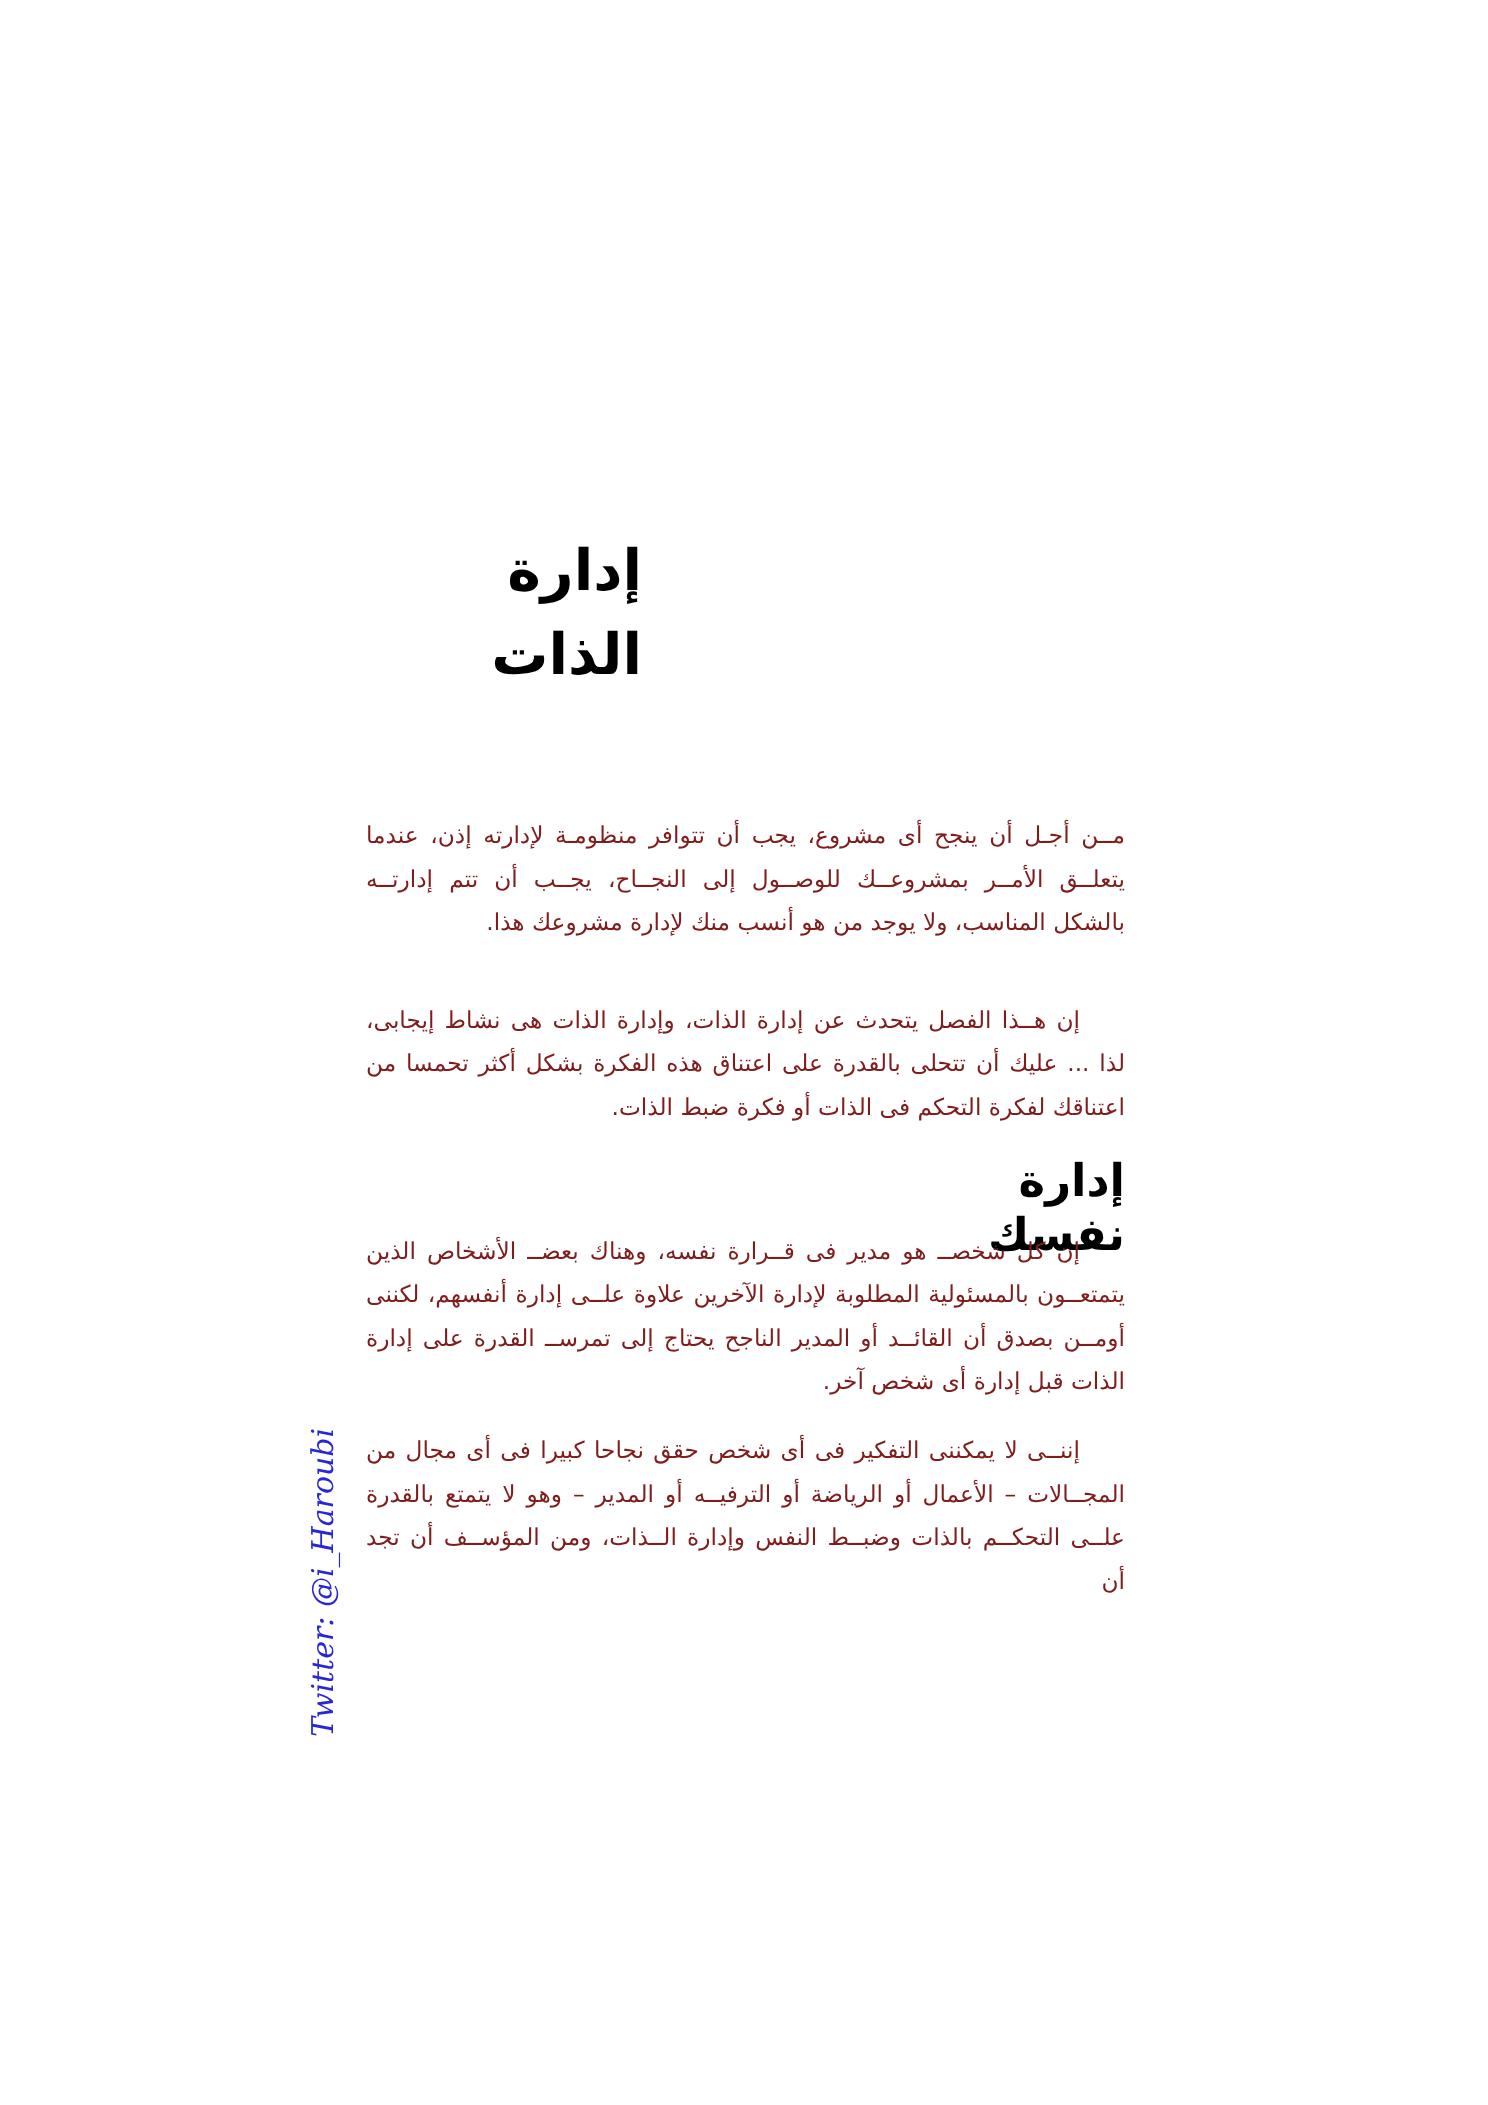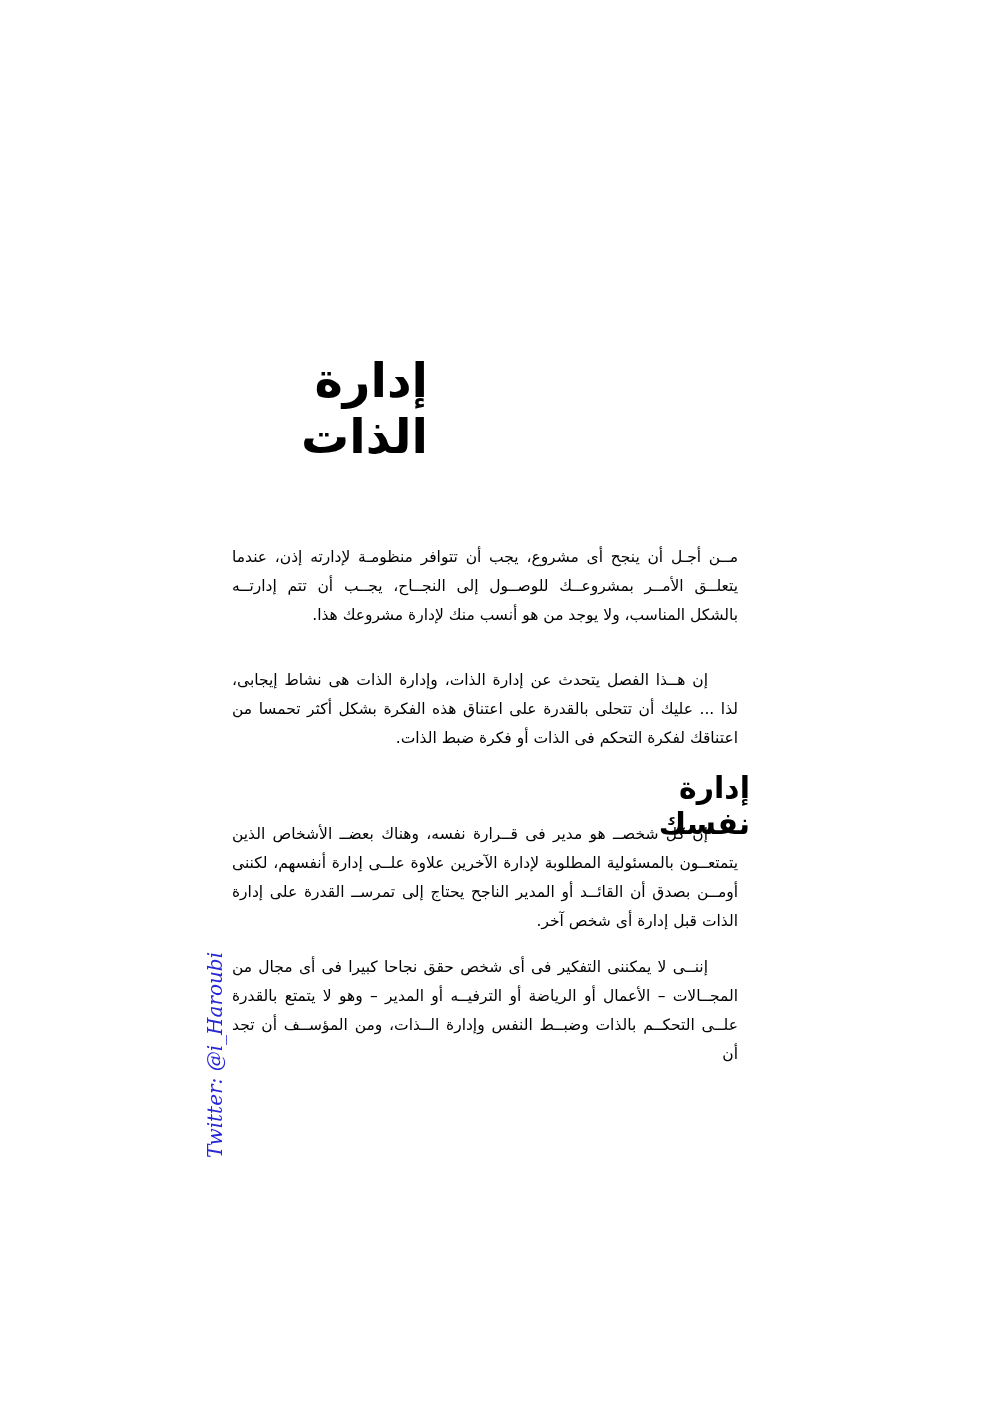--- a/index.html
+++ b/index.html
@@ -2,27 +2,27 @@
 <html><head>
   <meta charset="utf-8">
   <style>
     html, body { margin: 0; padding: 0; background: #ffffff; }
     body { width: 992px; height: 1403px; position: relative; overflow: hidden; }
     .page { position: absolute; inset: 0; background: #ffffff; }
     .title {
       position: absolute; left: 246px; top: 352px; width: 182px;
       direction: rtl; text-align: right;
       font-family: "DejaVu Sans", sans-serif; font-weight: bold;
-      font-size: 48px; color: #000; line-height: 56px; margin: 0;
+      font-size: 38px; color: #000; line-height: 56px; margin: 0;
     }
     .body-block {
-      position: absolute; left: 232px; width: 506px;
+      position: absolute; left: 244px; width: 506px;
       direction: rtl; text-align: justify; text-align-last: right;
       font-family: "DejaVu Sans", sans-serif; font-size: 15.5px;
-      line-height: 29px; color: #000000;
+      line-height: 29px; color: #7f1d1d;
     }
     .body-block p { margin: 0; }
     .indent { text-indent: 30px; }
     .section-heading {
       position: absolute; left: 600px; top: 770px; width: 150px;
       direction: rtl; text-align: right;
       font-family: "DejaVu Sans", sans-serif; font-weight: bold;
       font-size: 30px; line-height: 36px; color: #000; margin: 0;
     }
     .watermark {

